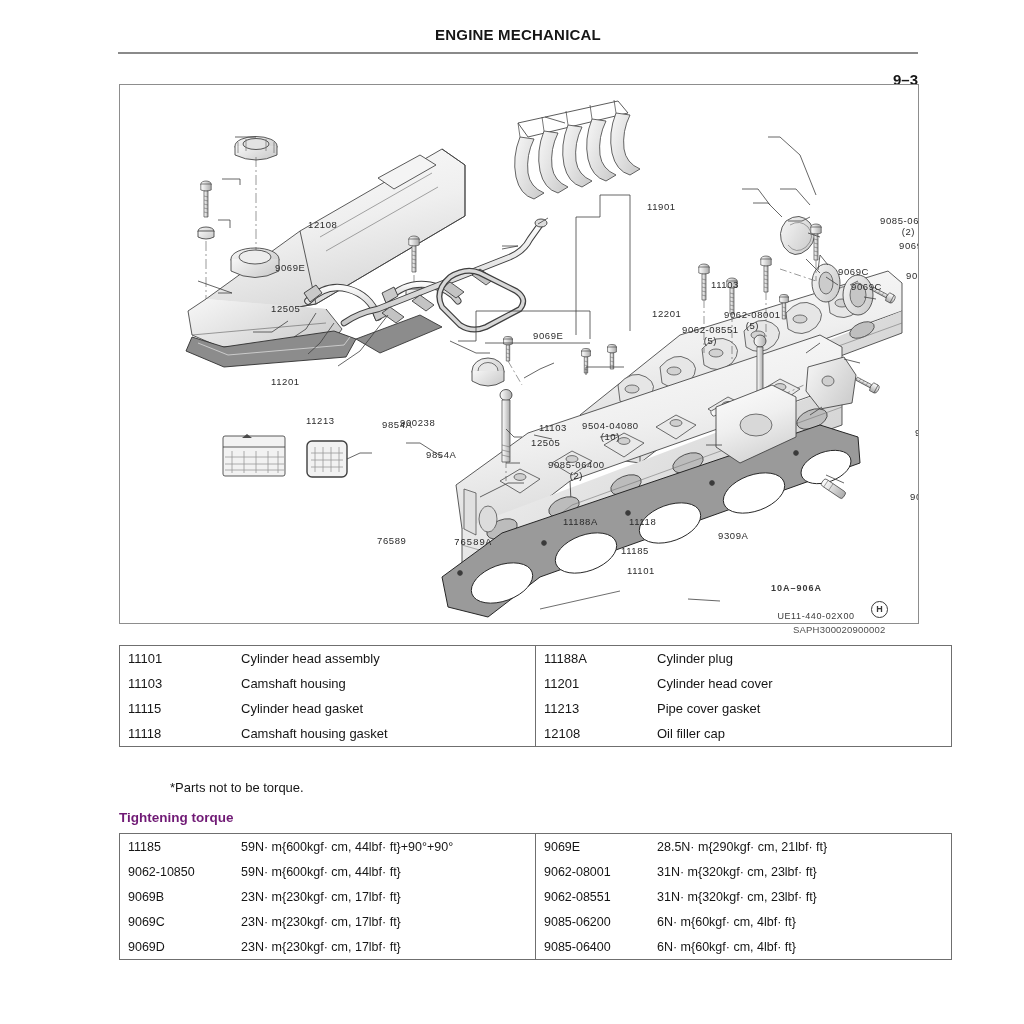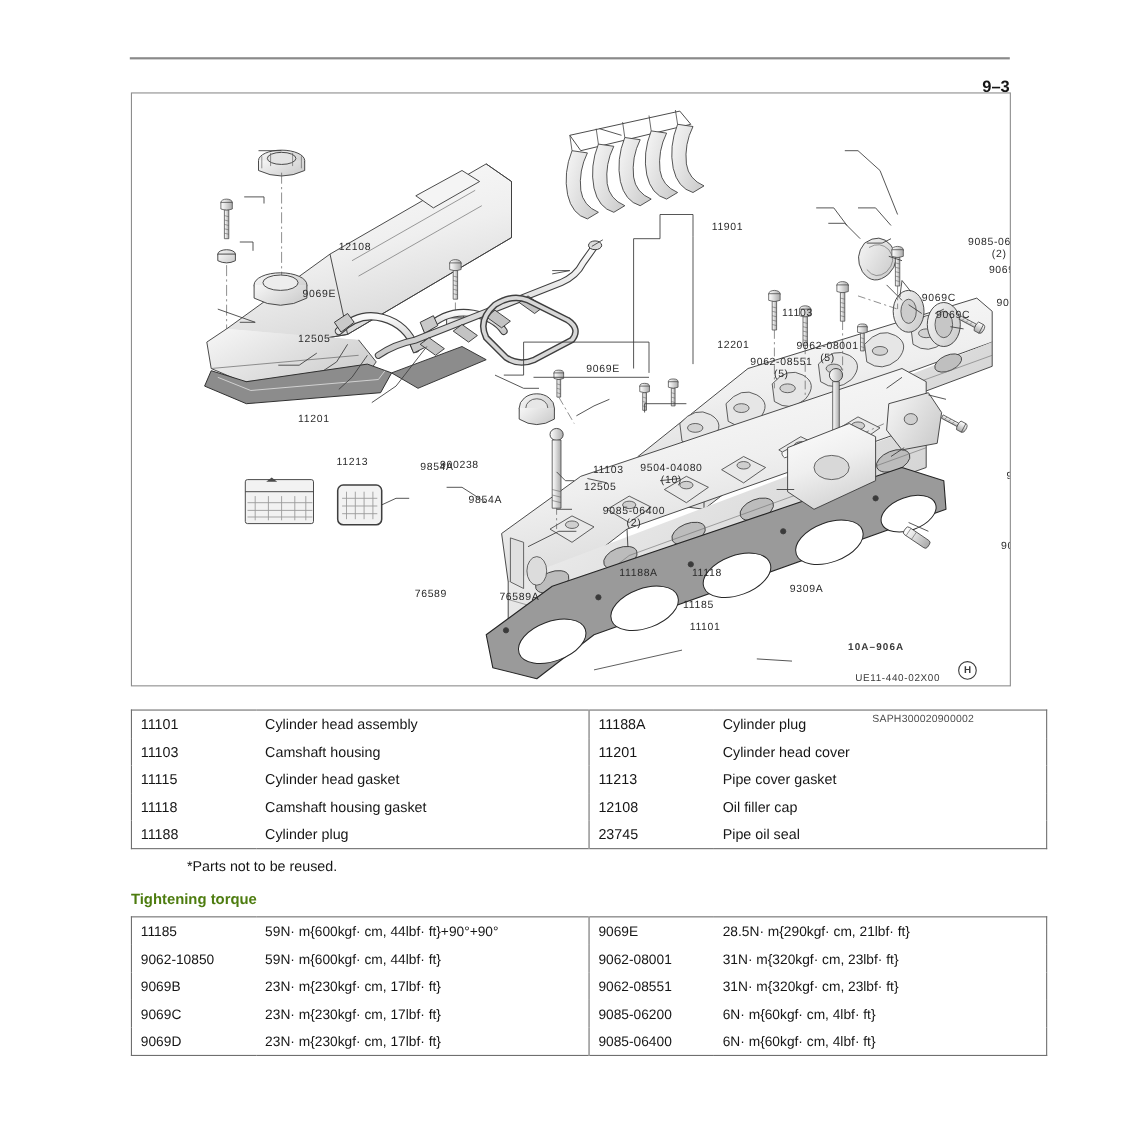--- a/index.html
+++ b/index.html
@@ -70,21 +70,20 @@
     top: 0;
   }
   .figure-id {
     position: absolute;
     left: 793px;
     top: 624px;
     font-size: 9.5px;
     color: #4d4d4d;
     letter-spacing: 0.2px;
     font-family: "Liberation Sans", sans-serif;
-    margin-top: 24px;
   }
 
   
   .callout {
     position: absolute;
     font-size: 9.5px;
     letter-spacing: 0.6px;
     color: #2b2b2b;
     white-space: nowrap;
     font-family: "Liberation Sans", sans-serif;
@@ -151,21 +150,21 @@
     top: 780px;
     font-size: 13px;
     color: #161616;
   }
   .section-heading {
     position: absolute;
     left: 119px;
     top: 810px;
     font-size: 13.5px;
     font-weight: bold;
-    color: #4d7c0f;
+    color: #701a75;
   }
 
   .torque-table {
     position: absolute;
     left: 119px;
     top: 833px;
     width: 798px;
     border-collapse: collapse;
     table-layout: fixed;
     border: 1px solid #6f6f6f;
@@ -185,20 +184,21 @@
   .tq-num2 {
     width: 105px;
     border-left: 1px solid #6f6f6f !important;
   }
   .tq-val2 { width: 294px; }
 </style>
 </head>
 <body>
 
 <div class="page-header">
+  <div class="header-title">ENGINE MECHANICAL</div>
   <div class="header-page-no">9–3</div>
 </div>
 <div class="header-rule"></div>
 
 <div class="figure-frame">
   <svg class="figure-svg" width="798" height="538" viewBox="0 0 798 538">
     <defs>
       <linearGradient id="metal" x1="0" y1="0" x2="0.4" y2="1">
         <stop offset="0%" stop-color="#fdfdfd"></stop>
         <stop offset="55%" stop-color="#efefef"></stop>
@@ -638,21 +638,21 @@
 
   <div class="callout" style="left:790px;top:406px;text-align:center;"><span>9068-08160</span><br></div>
   <div class="callout" style="left:428px;top:374px;text-align:center;"><span>9085-06400</span><br><span class="sub">(2)</span></div>
   <div class="callout" style="left:443px;top:431px;"><span>11188A</span></div>
   <div class="callout" style="left:509px;top:431px;"><span>11118</span></div>
   <div class="callout" style="left:501px;top:460px;"><span>11185</span></div>
   <div class="callout" style="left:507px;top:480px;"><span>11101</span></div>
   <div class="callout" style="left:598px;top:445px;"><span>9309A</span></div>
 
   <div class="callout" style="left:257px;top:450px;"><span>76589</span></div>
-  <div class="callout" style="left:334px;top:452px;"><span>76589A</span></div>
+  <div class="callout" style="left:334px;top:452px;font-family:Liberation Mono, monospace;"><span>76589A</span></div>
 
   <div class="codeblock" style="left:645px;top:472px;">
     <span class="cb-title">10A–906A</span>
     <span>UE11-440-02X00</span><br>
     <br>
     <br>
     
   </div>
   <div class="circle-h" style="left:751px;top:516px;">H</div>
 </div>
@@ -678,30 +678,24 @@
       <td class="col-desc">Cylinder head gasket</td>
       <td class="col-num2">11213</td>
       <td class="col-desc2">Pipe cover gasket</td>
     </tr>
     <tr>
       <td class="col-num">11118</td>
       <td class="col-desc">Camshaft housing gasket</td>
       <td class="col-num2">12108</td>
       <td class="col-desc2">Oil filler cap</td>
     </tr>
-    <tr>
-      <td class="col-num">11188</td>
-      <td class="col-desc">Cylinder plug</td>
-      <td class="col-num2">23745</td>
-      <td class="col-desc2">Pipe oil seal</td>
-    </tr>
   </tbody>
 </table>
 
-<div class="note-line">*Parts not to be reused.</div>
+<div class="note-line">*Parts not to be torque.</div>
 <div class="section-heading">Tightening torque</div>
 
 <table class="torque-table">
   <tbody>
     <tr>
       <td class="tq-num">11185</td>
       <td class="tq-val">59N· m{600kgf· cm, 44lbf· ft}+90°+90°</td>
       <td class="tq-num2">9069E</td>
       <td class="tq-val2">28.5N· m{290kgf· cm, 21lbf· ft}</td>
     </tr>

